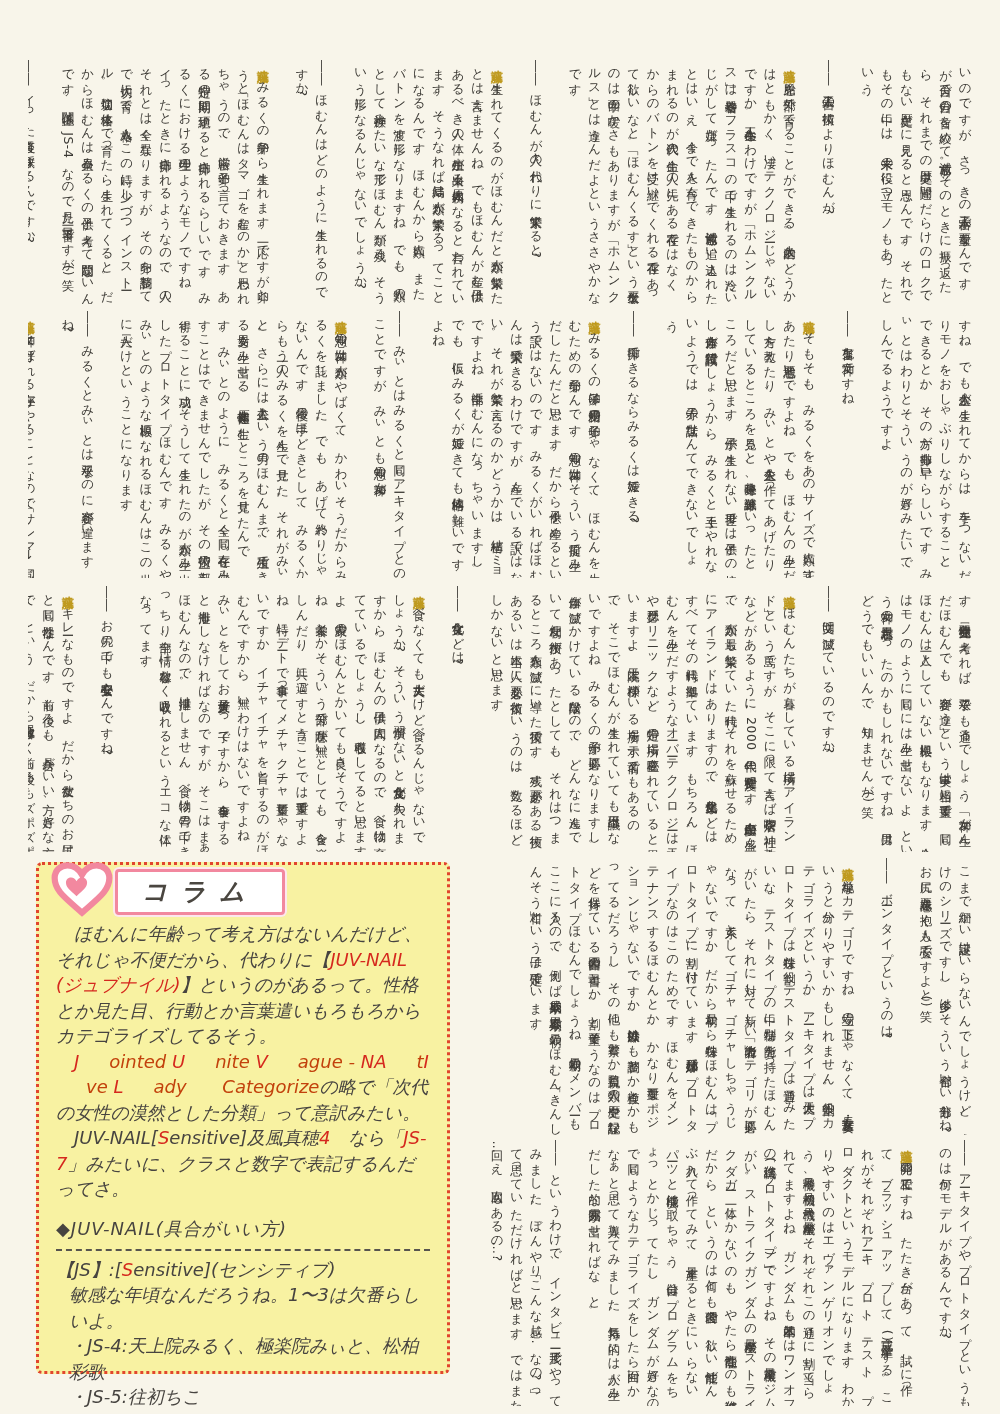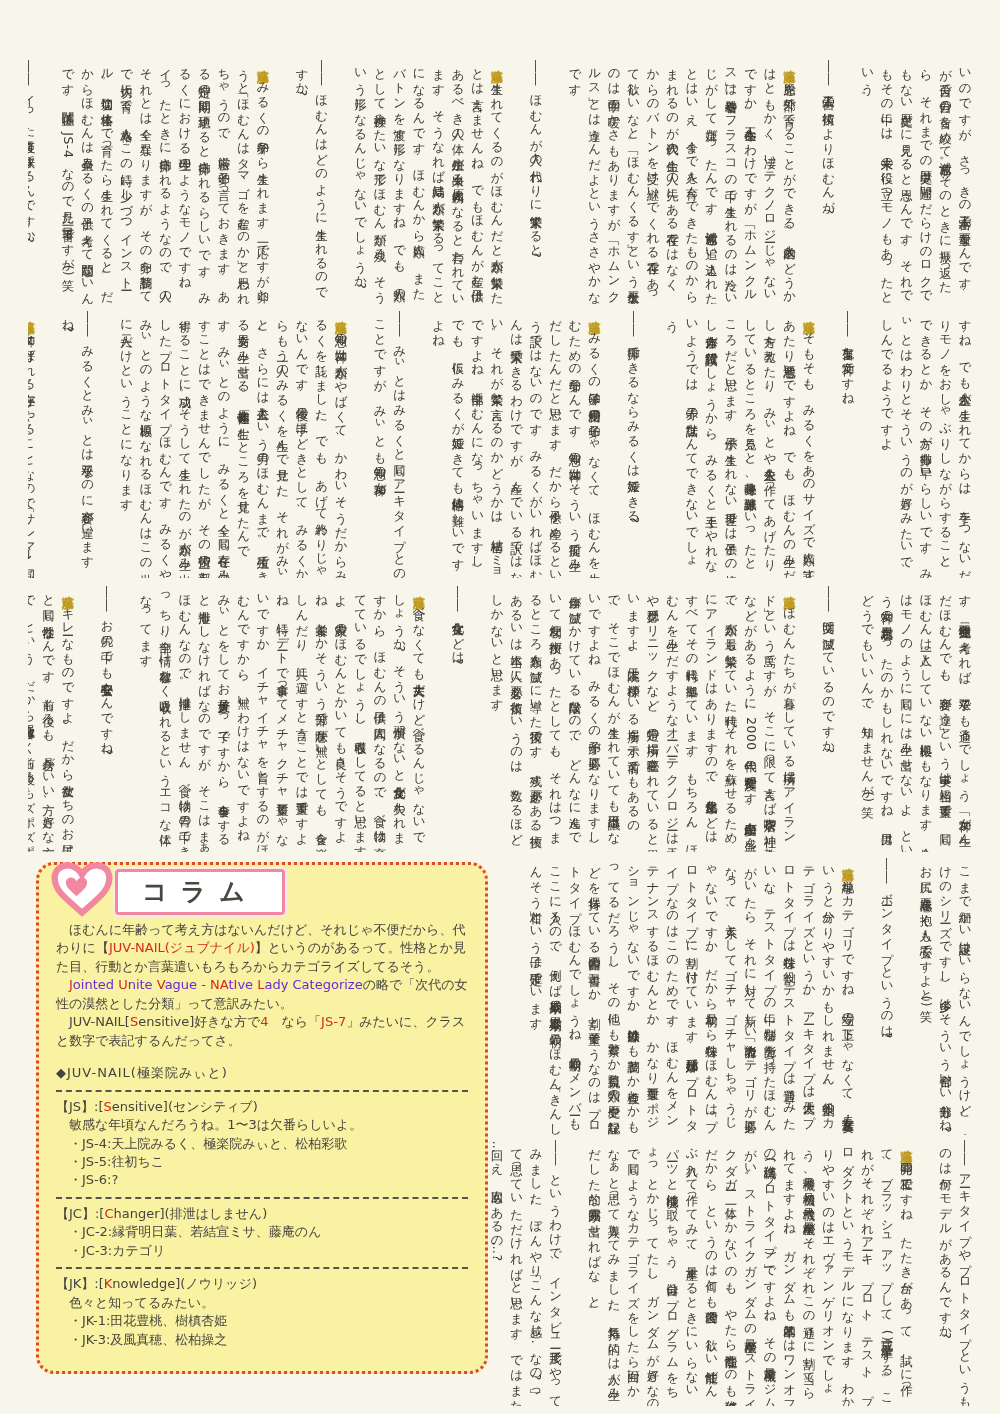--- a/index.html
+++ b/index.html
@@ -17,45 +17,46 @@
   }
   .band p{margin:0;margin-block-end:19.5px;}
   .spk{color:#bf9a1f;font-weight:700;margin-inline-end:12px;}
   #band1{left:28px;top:60px;width:947px;height:244px;}
   #band2{left:28px;top:311px;width:947px;height:267px;}
   #band3{left:28px;top:586px;width:947px;height:266px;}
   #band4a{left:456px;top:858px;width:519px;height:277px;}
   #band4b{left:456px;top:1140px;width:519px;height:266px;}
   
   .column-box{
-    position:absolute;left:36px;top:862px;width:452px;height:512px;
+    position:absolute;left:36px;top:862px;width:414px;height:512px;
     box-sizing:border-box;
     background:#f8f2a2;
     border:3px dotted #e1452e;
-    border-radius:18px;
+    border-radius:6px;
     padding:56px 17px 8px 17px;
+    font-style:italic;
   }
   .ribbon{
     position:absolute;left:76px;top:4px;
     background:#ffffff;
     border:3px solid #f2889f;
     border-radius:4px;
     padding:3px 24px 4px 24px;
     font-size:25px;font-weight:700;
     letter-spacing:13px;color:#4a4640;
     box-shadow:0 0 0 2px #fde8ee;
   }
   .heart-badge{position:absolute;left:12px;top:-4px;width:62px;height:56px;}
-  .bx-line{font-size:13px;line-height:1.42;color:#474440;word-break:break-all;}
+  .bx-line{font-size:18px;line-height:1.42;color:#474440;word-break:break-all;}
   .bx-sep{border-top:2px dashed #57544e;margin:7px 0 6px 0;}
   .bx-head{margin-top:14px;letter-spacing:1px;}
   .bx-in{padding-left:13px;}
   .c-k{color:#474440;}
   .c-r{color:#d5281e;}
-  .c-g{color:#6d28d9;}
+  .c-g{color:#c2410c;margin-left:30px;}
 </style>
 </head>
 <body>
 
 <div class="page">
 
   <section class="band" id="band1">
       <p><span>いのですが、さっきの人工子宮が重要なんです。人が自分で自分の首を絞めて滅亡寸前。そのときに振り返ったら、それまでの歴史は間違いだらけのロクでもない歴史だに見えると思うんです。それでもその中には、未来の役に立つモノもあったという。</span></p>
       <p><span>――人工子宮の技術によりほむんが?</span></p>
       <p><span class="spk">遠藤</span><span>胎児を外部で育てることができる。人道的かどうかはともかく、凄いテクノロジーじゃないですか。人工生命なわけですが、「ホムンクルス」は培養器やフラスコの中で生まれるのは冷たい感じがして嫌だったんです。滅亡寸前に追い込まれたとはいえ、今まで人を育んできたものから生まれるのが次代の生命。人の先にある存在ではなく、人からのバトンを受け継いでくれる存在であって欲しいなと。「ほむんくるす」という平仮名なのは字面の暖かさもありますが、「ホムンクルス」とは違うんだよというささやかな意思表示です。</span></p>
@@ -100,22 +101,22 @@
     <span class="heart-badge">
       <svg width="62" height="56" viewBox="0 0 34 30">
         <path d="M17 28 C8 20 2 16 2 9 C2 4.5 5.5 2 9 2 C12.2 2 15.3 4 17 7.2 C18.7 4 21.8 2 25 2 C28.5 2 32 4.5 32 9 C32 16 26 20 17 28 Z" fill="#ffffff" stroke="#f2889f" stroke-width="3.4"></path>
         <path d="M14 19 C10.5 15.8 8.2 14.2 8.2 11.5 C8.2 9.7 9.6 8.7 11 8.7 C12.3 8.7 13.4 9.5 14 10.7 C14.6 9.5 15.7 8.7 17 8.7 C18.4 8.7 19.8 9.7 19.8 11.5 C19.8 14.2 17.5 15.8 14 19 Z" fill="#f2889f"></path>
       </svg>
     </span>
     <div class="ribbon">コラム</div>
     <div>
         <div class="bx-line"><span class="c-k">　ほむんに年齢って考え方はないんだけど、それじゃ不便だから、代わりに【</span><span class="c-r">JUV-NAIL(ジュブナイル)</span><span class="c-k">】というのがあるって。性格とか見た目、行動とか言葉遣いもろもろからカテゴライズしてるそう。</span></div>
         <div class="bx-line"><span class="c-k">　</span><span class="c-r">J</span><span class="c-g">ointed </span><span class="c-r">U</span><span class="c-g">nite </span><span class="c-r">V</span><span class="c-g">ague - </span><span class="c-r">NA</span><span class="c-g">t</span><span class="c-r">I</span><span class="c-g">ve </span><span class="c-r">L</span><span class="c-g">ady </span><span class="c-g">Categorize</span><span class="c-k">の略で「次代の女性の漠然とした分類」って意訳みたい。</span></div>
-        <div class="bx-line"><span class="c-k">　JUV-NAIL[</span><span class="c-r">S</span><span class="c-k">ensitive]好きな方で</span><span class="c-r">4</span><span class="c-k">　なら「</span><span class="c-r">JS-7</span><span class="c-k">」みたいに、クラスと数字で表記するんだってさ。</span></div>
-        <div class="bx-line bx-head"><span class="c-k">◆JUV-NAIL(極楽院みぃと)</span></div>
+        <div class="bx-line"><span class="c-k">　JUV-NAIL[</span><span class="c-r">S</span><span class="c-k">ensitive]及風真穂</span><span class="c-r">4</span><span class="c-k">　なら「</span><span class="c-r">JS-7</span><span class="c-k">」みたいに、クラスと数字で表記するんだってさ。</span></div>
+        <div class="bx-line bx-head"><span class="c-k">◆JUV-NAIL(具合がいい方)</span></div>
         <div class="bx-sep"></div>
         <div class="bx-line"><span class="c-k">【JS】:[</span><span class="c-r">S</span><span class="c-k">ensitive](センシティブ)</span></div>
         <div class="bx-line bx-in"><span class="c-k">敏感な年頃なんだろうね。1〜3は欠番らしいよ。</span></div>
         <div class="bx-line bx-in"><span class="c-k">・JS-4:天上院みるく、極楽院みぃと、松柏彩歌</span></div>
         <div class="bx-line bx-in"><span class="c-k">・JS-5:往初ちこ</span></div>
         <div class="bx-line bx-in"><span class="c-k">・JS-6:?</span></div>
         <div class="bx-sep"></div>
         <div class="bx-line"><span class="c-k">【JC】:[</span><span class="c-r">C</span><span class="c-k">hanger](排泄はしません)</span></div>
         <div class="bx-line bx-in"><span class="c-k">・JC-2:縁背明日葉、若結宣ミサ、藤庵のん</span></div>
         <div class="bx-line bx-in"><span class="c-k">・JC-3:カテゴリ</span></div>

